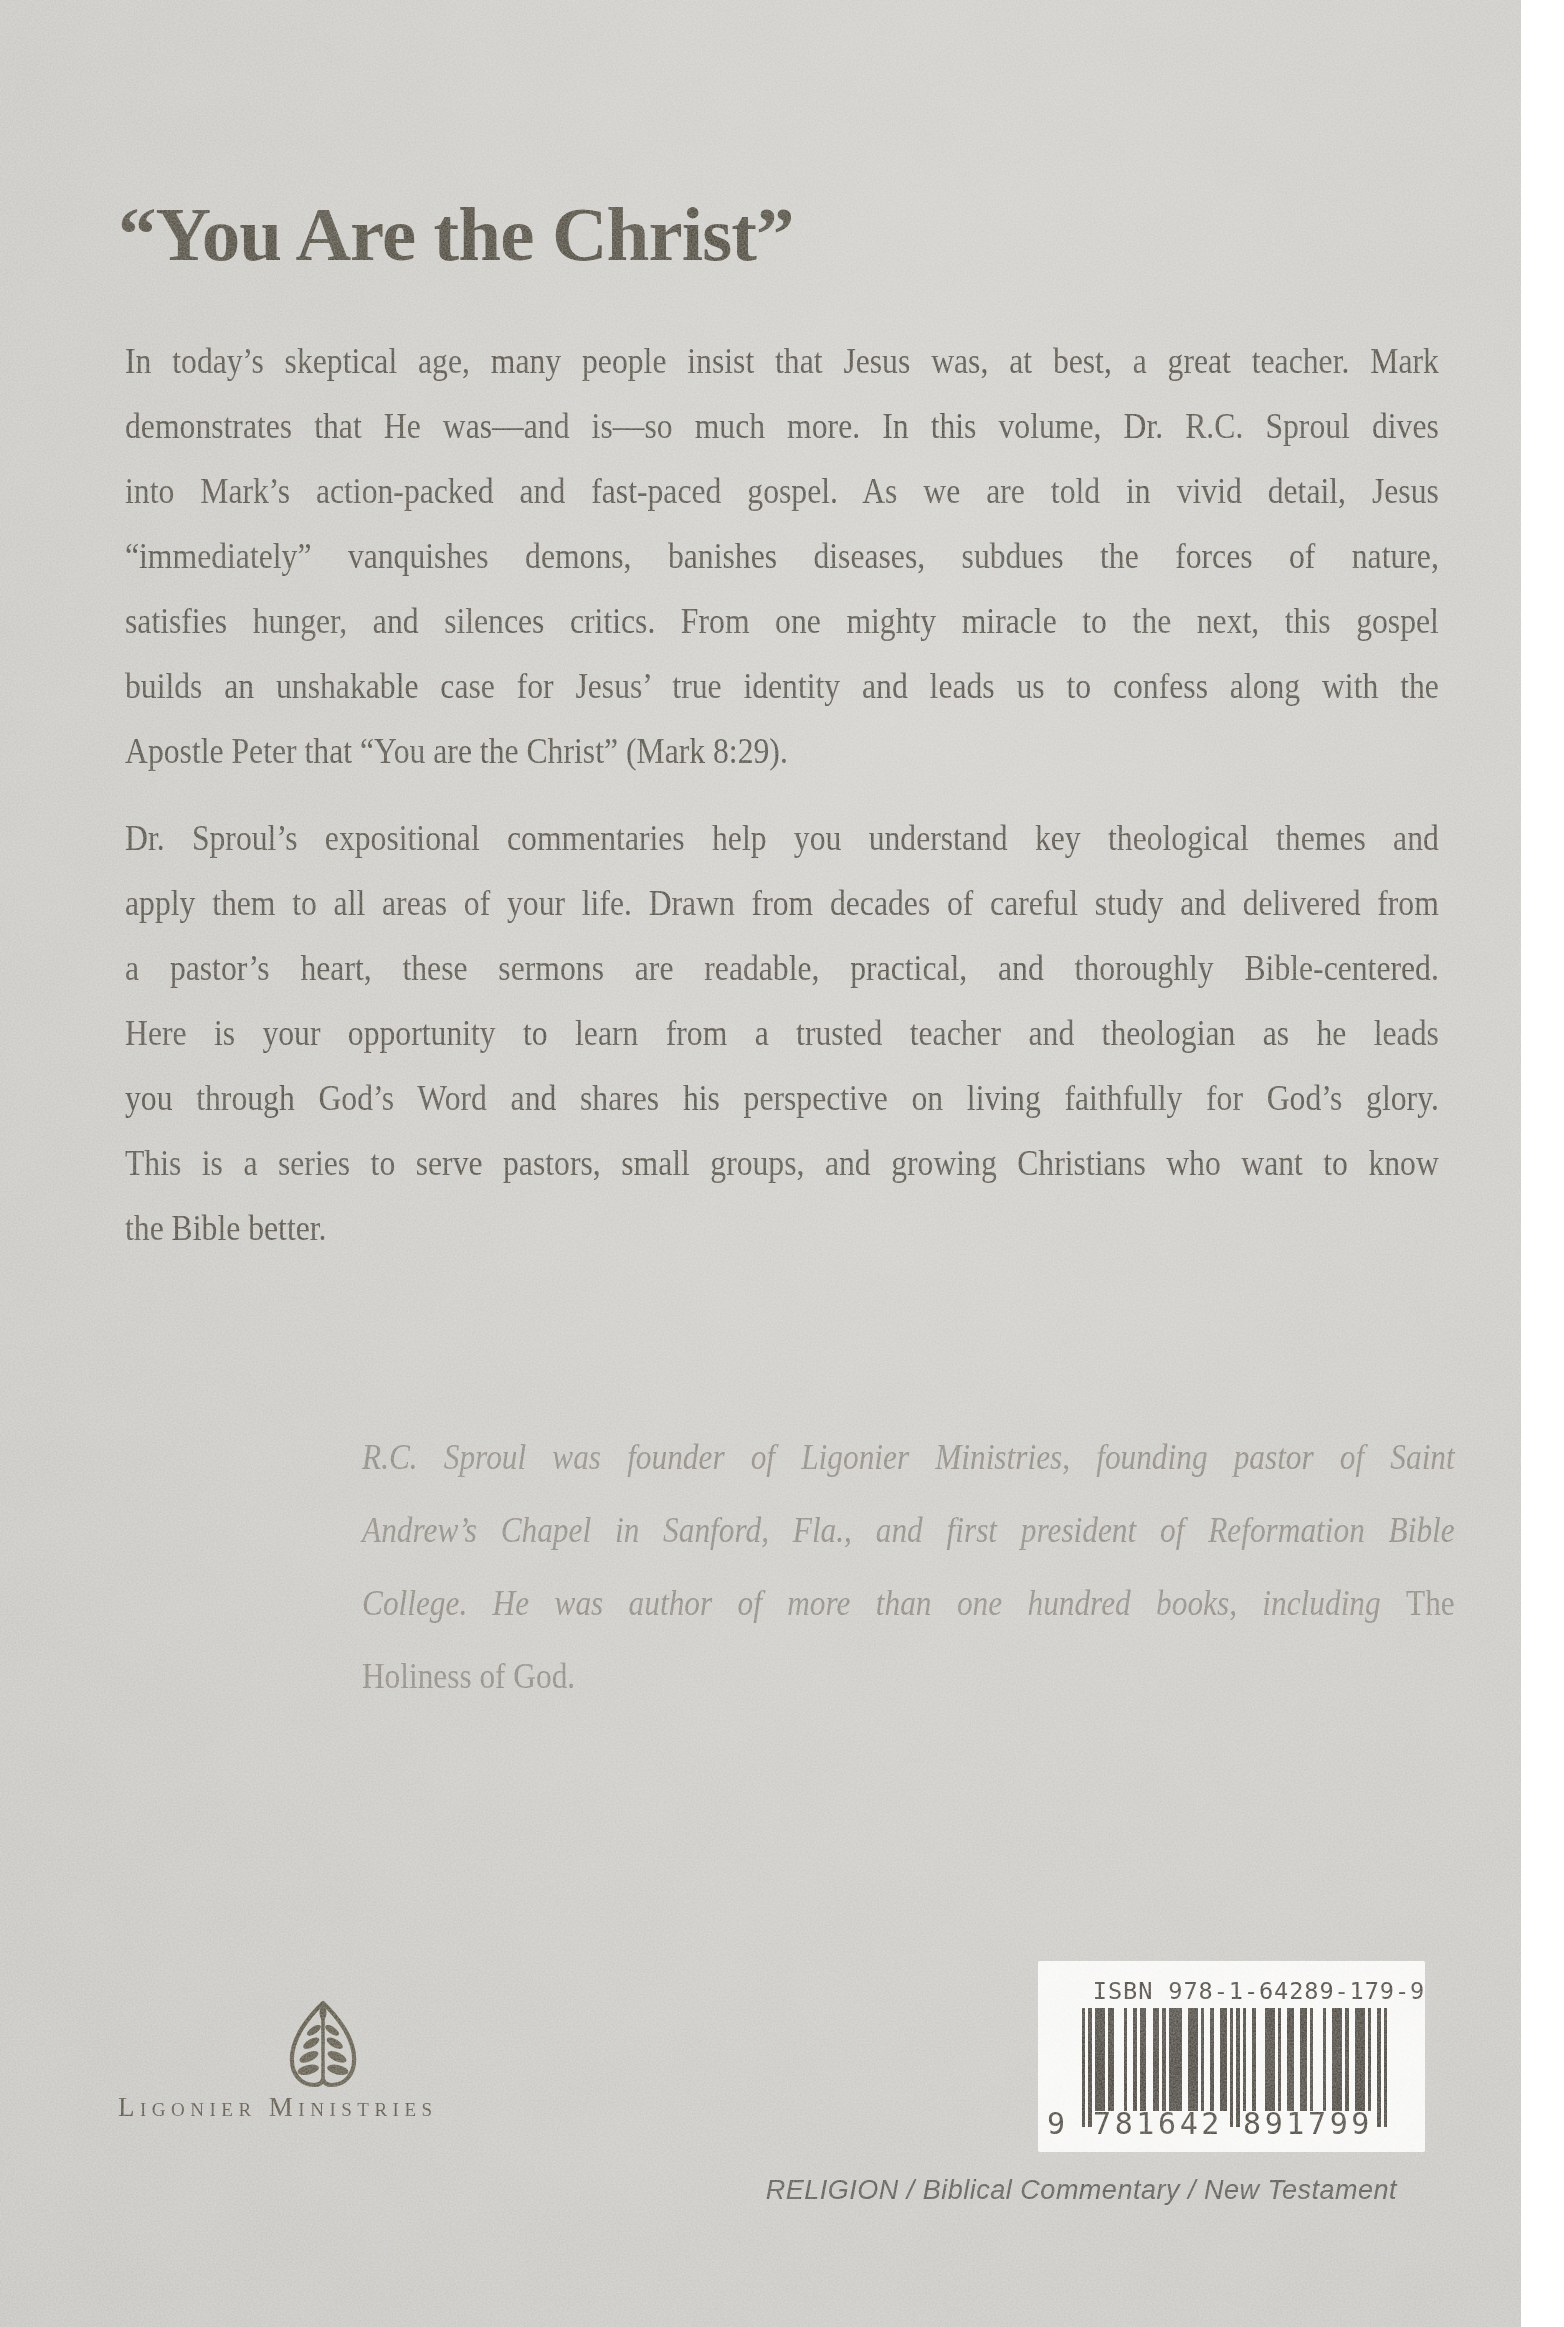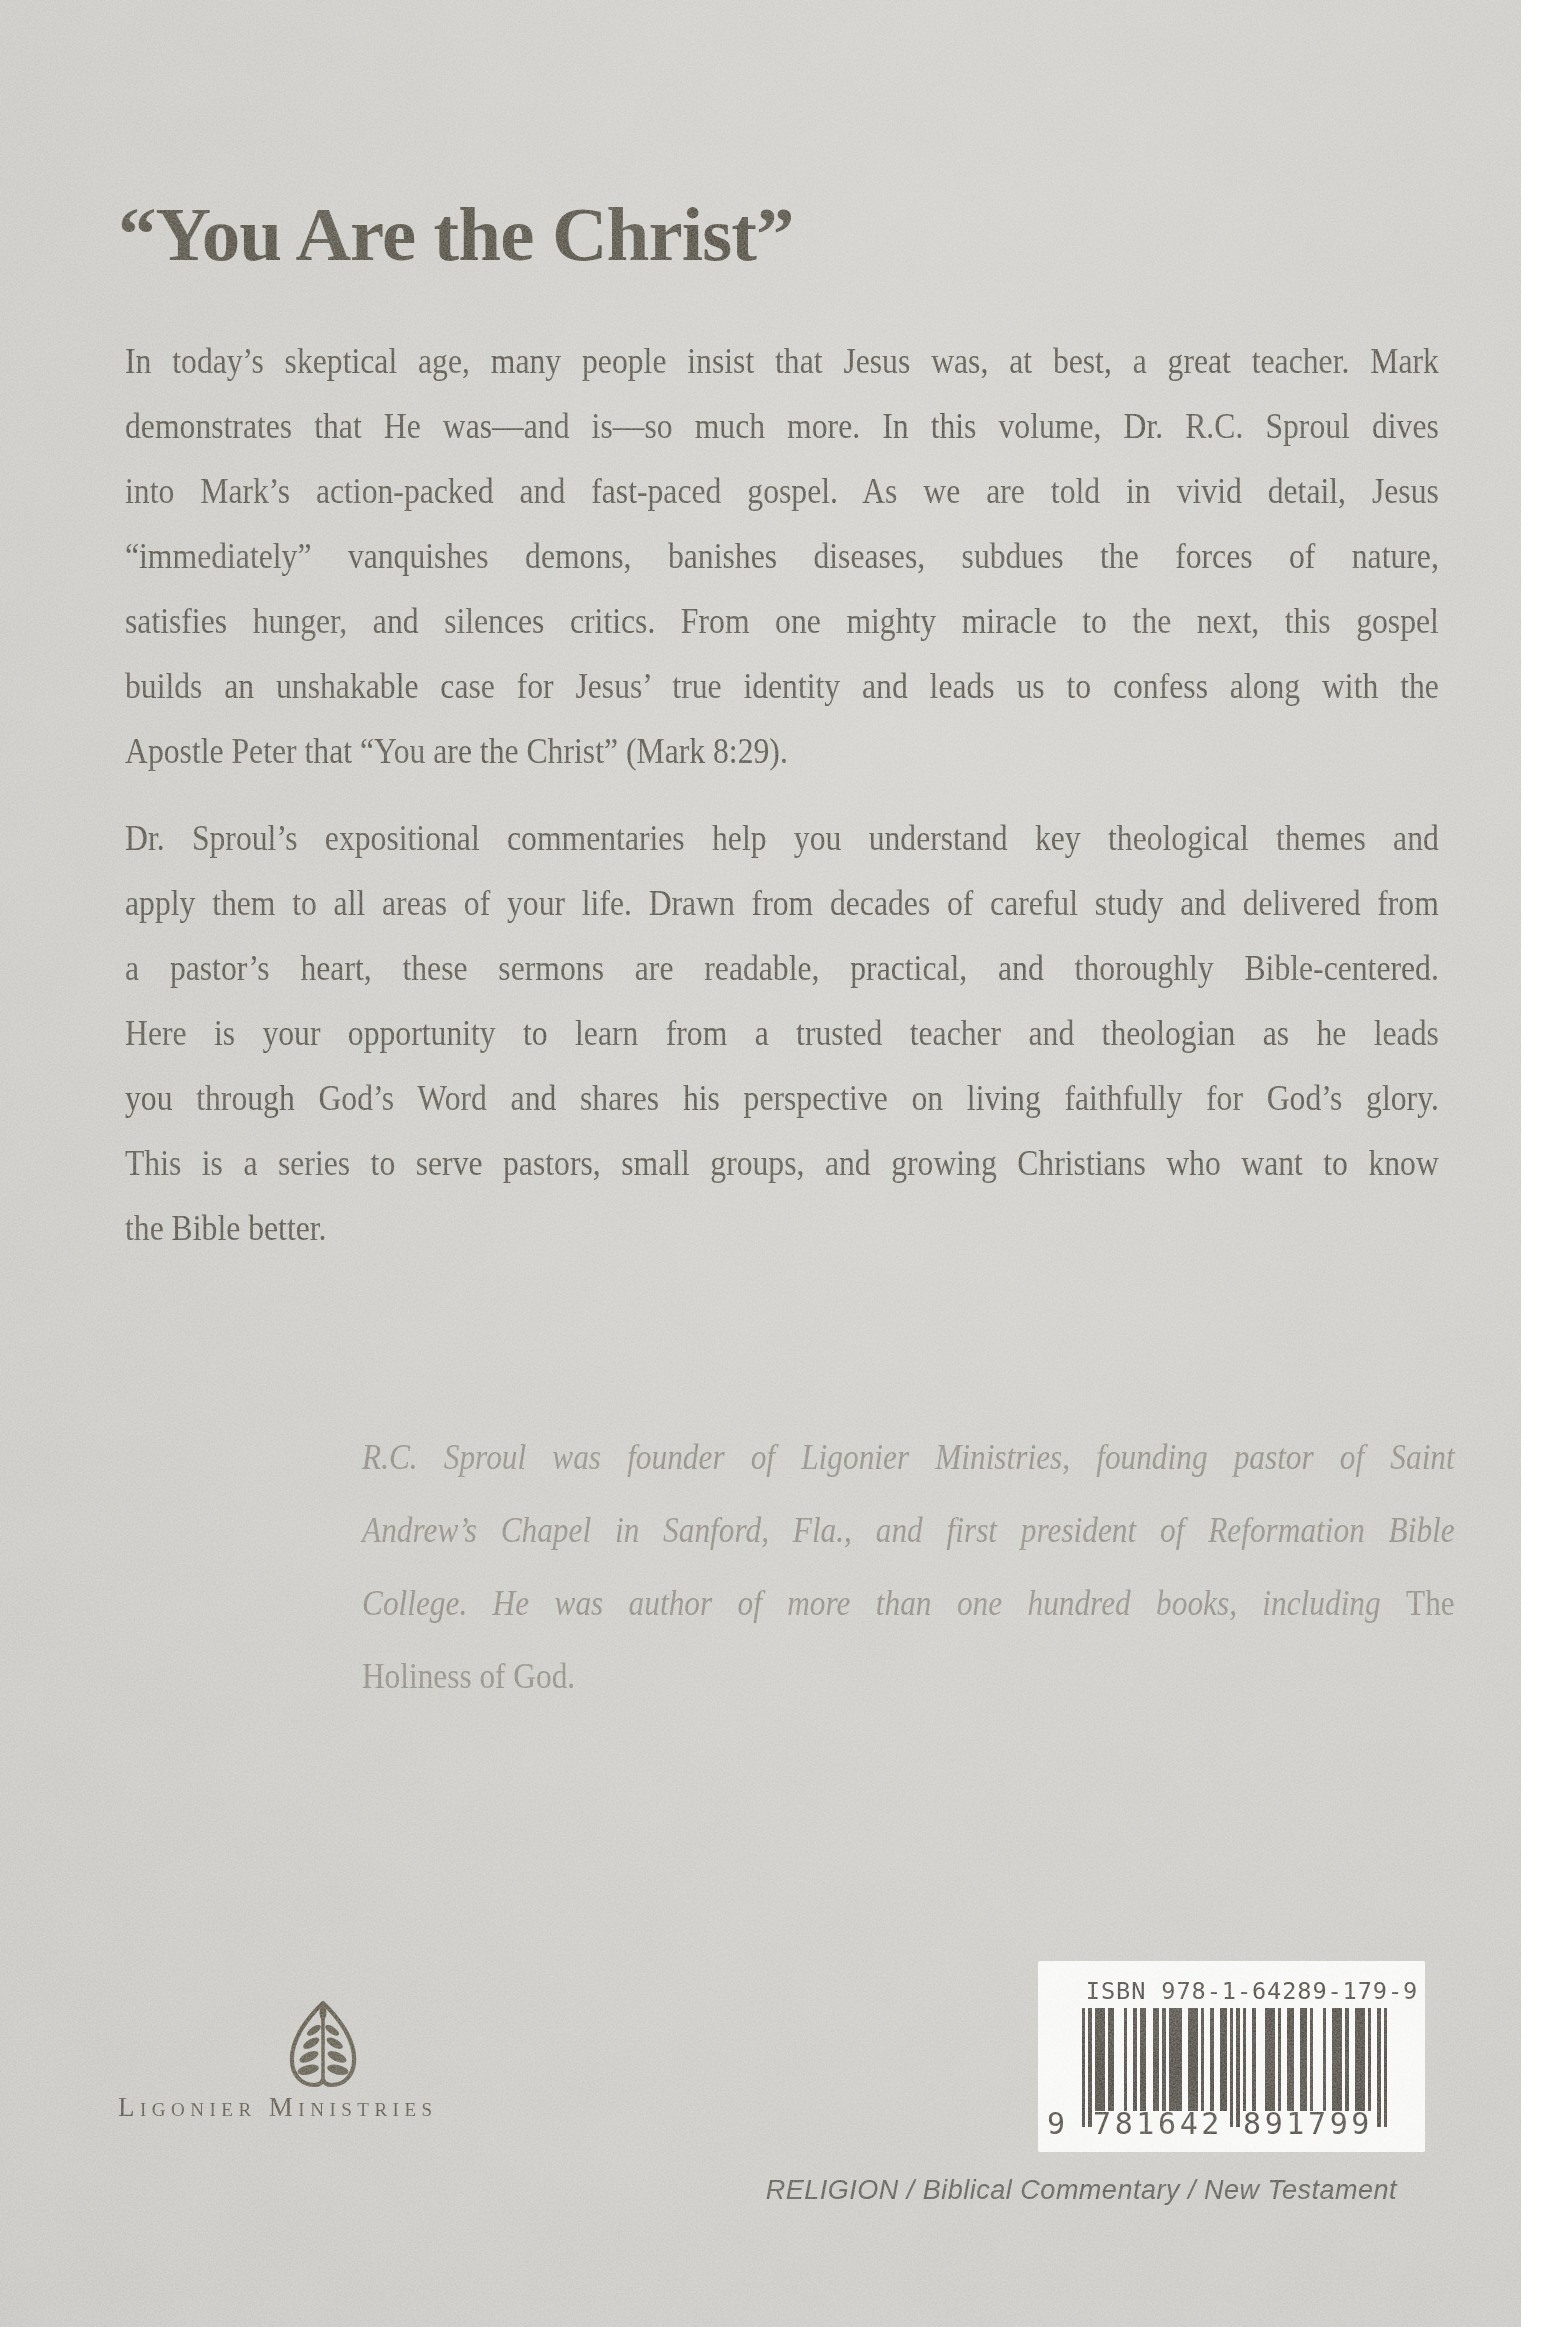--- a/index.html
+++ b/index.html
@@ -51,21 +51,21 @@
     text-align: left; font-size: 27px; line-height: 38px;
     font-variant: small-caps; letter-spacing: 5.5px; color: #453e30;
     white-space: nowrap;
   }
 
   .barcode-box {
     position: absolute; left: 1038px; top: 1961px; width: 387px; height: 191px;
     background: #fdfdfc; border-radius: 1.8px; z-index: 10;
   }
   .isbn-line {
-    position: absolute; top: 16.4px; left: 8px; width: 100%;
+    position: absolute; top: 16.4px; left: 15px; width: 100%;
     text-align: center; font-family: "DejaVu Sans Mono", monospace;
     font-size: 23.6px; letter-spacing: 0.9px; color: #353029; white-space: nowrap; padding-left: 25px;
   }
   .bars-svg { position: absolute; left: 44px; top: 47px; fill: #353029; }
   .bar-digit {
     position: absolute; top: 145px;
     font-family: "DejaVu Sans Mono", monospace; font-size: 30px;
     color: #353029; letter-spacing: 3.6px; white-space: nowrap;
   }
   .d-left { left: 9px; }

